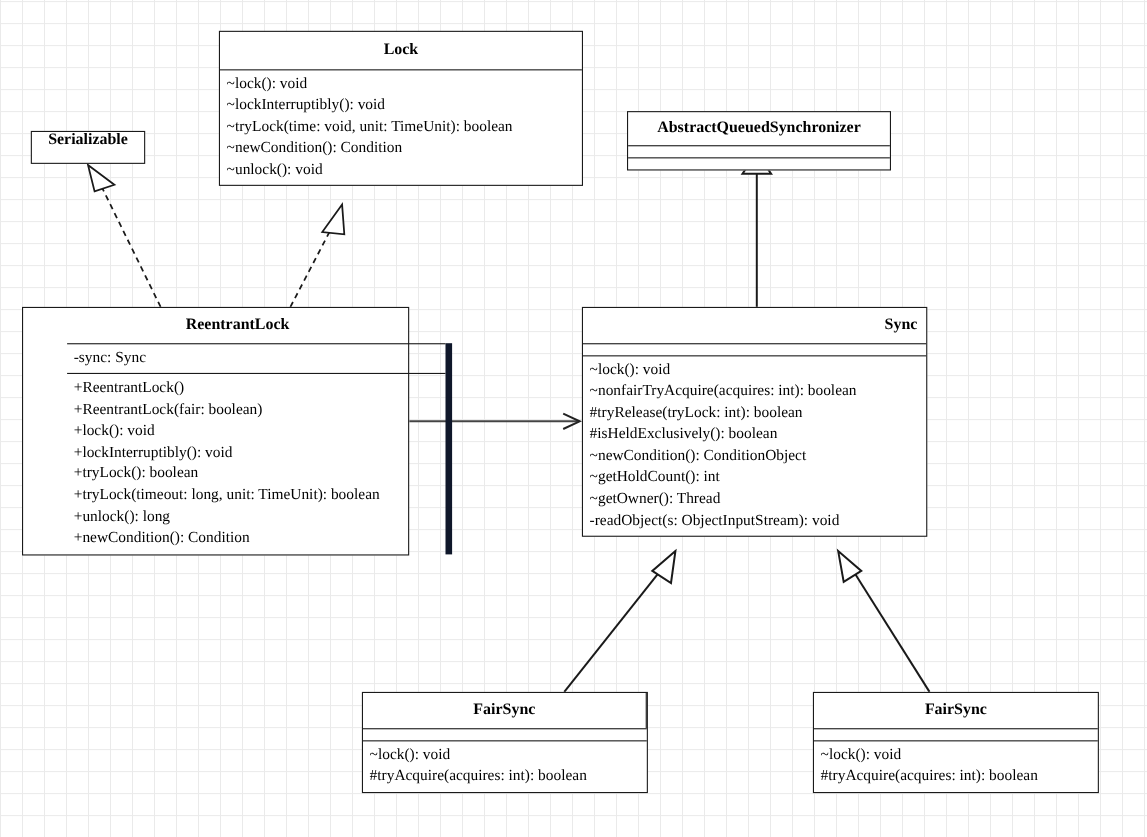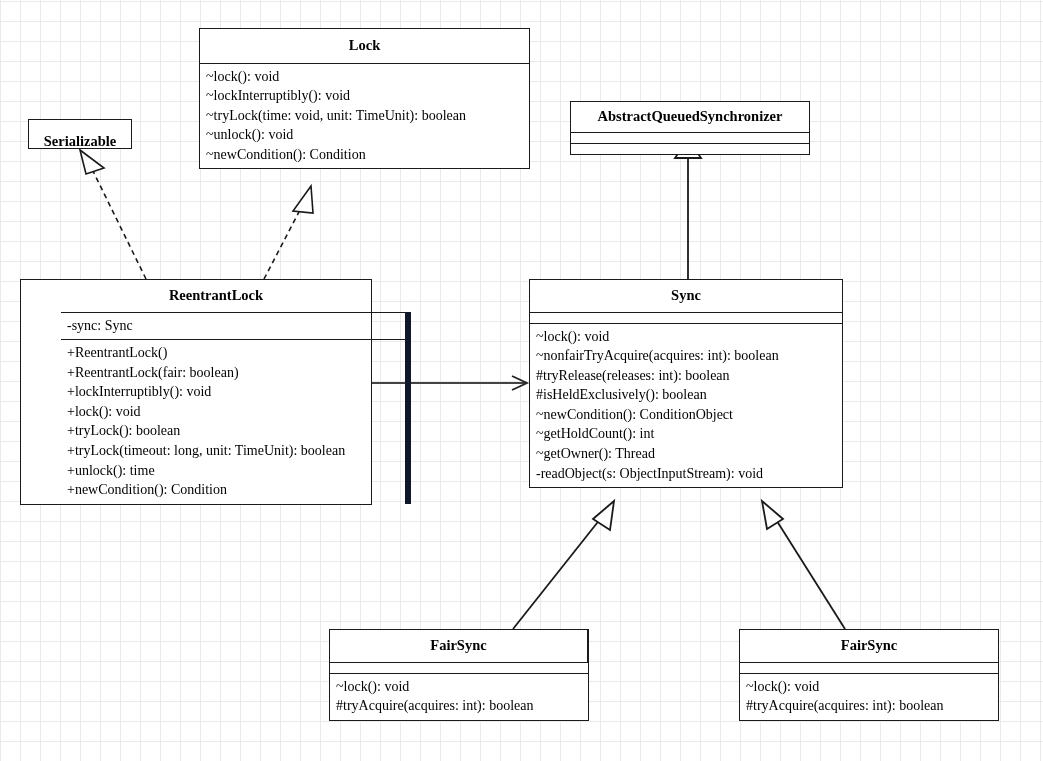--- a/index.html
+++ b/index.html
@@ -57,42 +57,42 @@
   .compartment.empty {
     padding: 0;
     height: 11px;
   }
   .member {
     white-space: nowrap;
     overflow: hidden;
   }
   .plain-box {
     display: flex;
-    align-items: flex-end;
+    align-items: flex-start;
     justify-content: center;
   }
   .plain-box .node-title {
     padding: 0 8px;
   }
 
   
   #node-lock            { left: 199px; top: 28px;  width: 331px; }
   #node-lock .node-title { padding: 9px 8px 10px; }
 
   #node-serializable    { left: 28px;  top: 119px; width: 104px; height: 30px; }
 
   #node-aqs             { left: 570px; top: 101px;  width: 240px; }
   #node-aqs .node-title { padding: 7px 8px 8px; }
 
   #node-reentrantlock   { left: 20px;  top: 279px; width: 352px; padding-left: 40px; }
   #node-reentrantlock .node-title { padding: 8px 8px 9px; }
   #node-reentrantlock .body-wrap  { width: 350px; border-right: 6px solid #0f172a; box-sizing: border-box; }
 
   #node-sync            { left: 529px; top: 279px; width: 314px; }
-  #node-sync .node-title { padding: 8px 8px 9px; }
+  #node-sync .node-title { padding: 8px 8px 9px; text-align: right; }
 
   #node-fairsync-left   { left: 329px; top: 629px; width: 260px; }
   #node-fairsync-left .node-title { padding: 8px 8px 9px; width: 258px; box-sizing: border-box; border-right: 1px solid #1a1a1a; }
 
   #node-fairsync-right  { left: 739px; top: 629px; width: 260px; }
   #node-fairsync-right .node-title { padding: 8px 8px 9px; }
 </style>
 </head>
 <body>
 
@@ -136,22 +136,22 @@
       <polygon points="762,501 767,529 783,519" fill="#ffffff" stroke="#1a1a1a" stroke-width="1.8" stroke-linejoin="miter"></polygon>
     </g>
   </svg>
 
   <div class="node" id="node-lock">
     <div class="node-title">Lock</div>
     <div class="compartment">
       <div class="member">~lock(): void</div>
       <div class="member">~lockInterruptibly(): void</div>
       <div class="member">~tryLock(time: void, unit: TimeUnit): boolean</div>
+      <div class="member">~newCondition(): Condition</div>
       <div class="member">~unlock(): void</div>
-      <div class="member">~newCondition(): Condition</div>
     </div>
   </div>
 
   <div class="node plain-box" id="node-serializable">
     <div class="node-title">Serializable</div>
   </div>
 
   <div class="node" id="node-aqs">
     <div class="node-title">AbstractQueuedSynchronizer</div>
     <div class="compartment empty"></div>
@@ -160,37 +160,37 @@
 
   <div class="node" id="node-reentrantlock">
     <div class="node-title">ReentrantLock</div>
     <div class="body-wrap">
       <div class="compartment">
         <div class="member">-sync: Sync</div>
       </div>
       <div class="compartment">
         <div class="member">+ReentrantLock()</div>
         <div class="member">+ReentrantLock(fair: boolean)</div>
+        <div class="member">+lock(): void</div>
         <div class="member">+lockInterruptibly(): void</div>
-        <div class="member">+lock(): void</div>
         <div class="member">+tryLock(): boolean</div>
         <div class="member">+tryLock(timeout: long, unit: TimeUnit): boolean</div>
-        <div class="member">+unlock(): time</div>
+        <div class="member">+unlock(): long</div>
         <div class="member">+newCondition(): Condition</div>
       </div>
     </div>
   </div>
 
   <div class="node" id="node-sync">
     <div class="node-title">Sync</div>
     <div class="compartment empty"></div>
     <div class="compartment">
       <div class="member">~lock(): void</div>
       <div class="member">~nonfairTryAcquire(acquires: int): boolean</div>
-      <div class="member">#tryRelease(releases: int): boolean</div>
+      <div class="member">#tryRelease(tryLock: int): boolean</div>
       <div class="member">#isHeldExclusively(): boolean</div>
       <div class="member">~newCondition(): ConditionObject</div>
       <div class="member">~getHoldCount(): int</div>
       <div class="member">~getOwner(): Thread</div>
       <div class="member">-readObject(s: ObjectInputStream): void</div>
     </div>
   </div>
 
   <div class="node" id="node-fairsync-left">
     <div class="node-title">FairSync</div>

